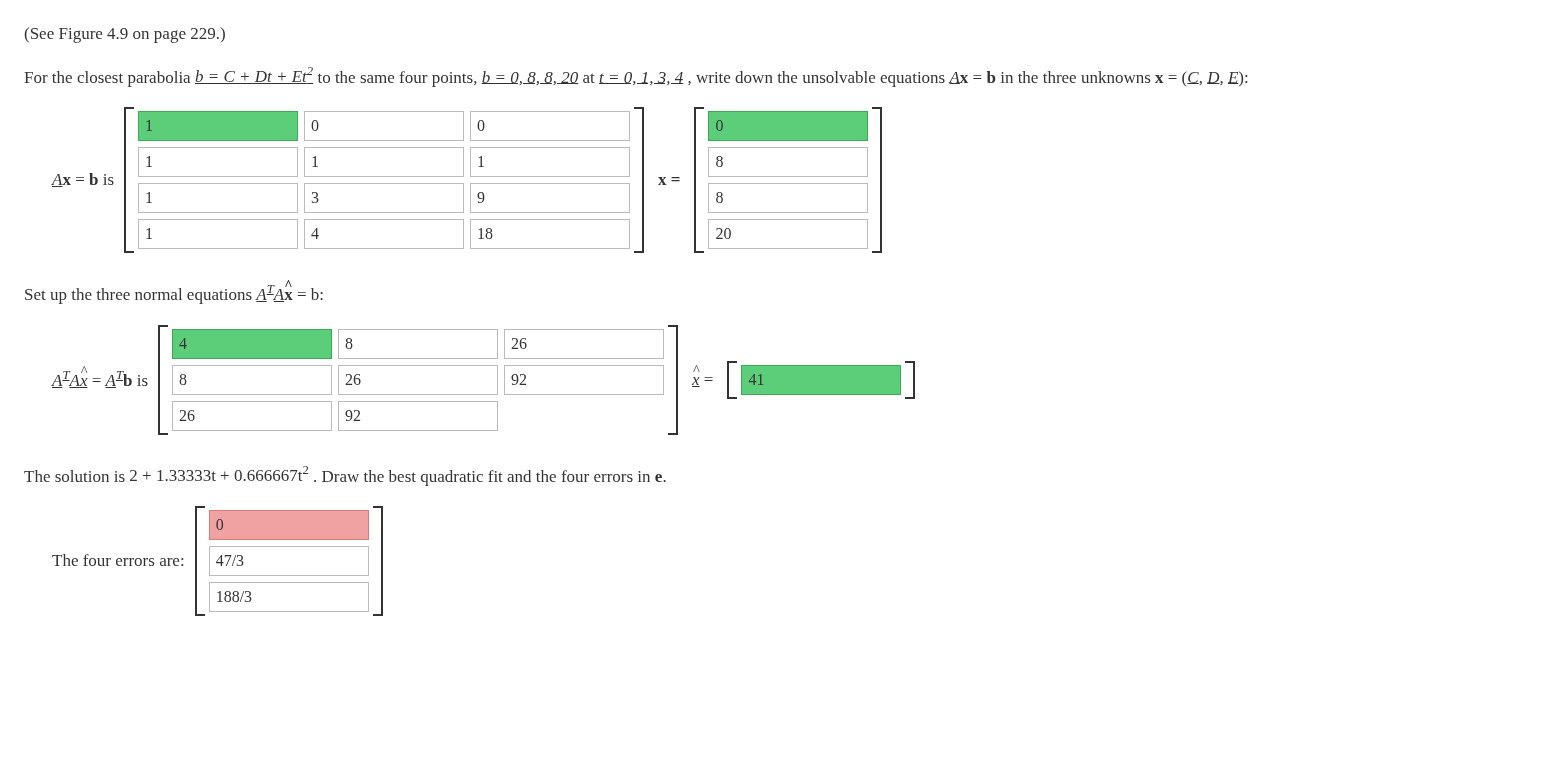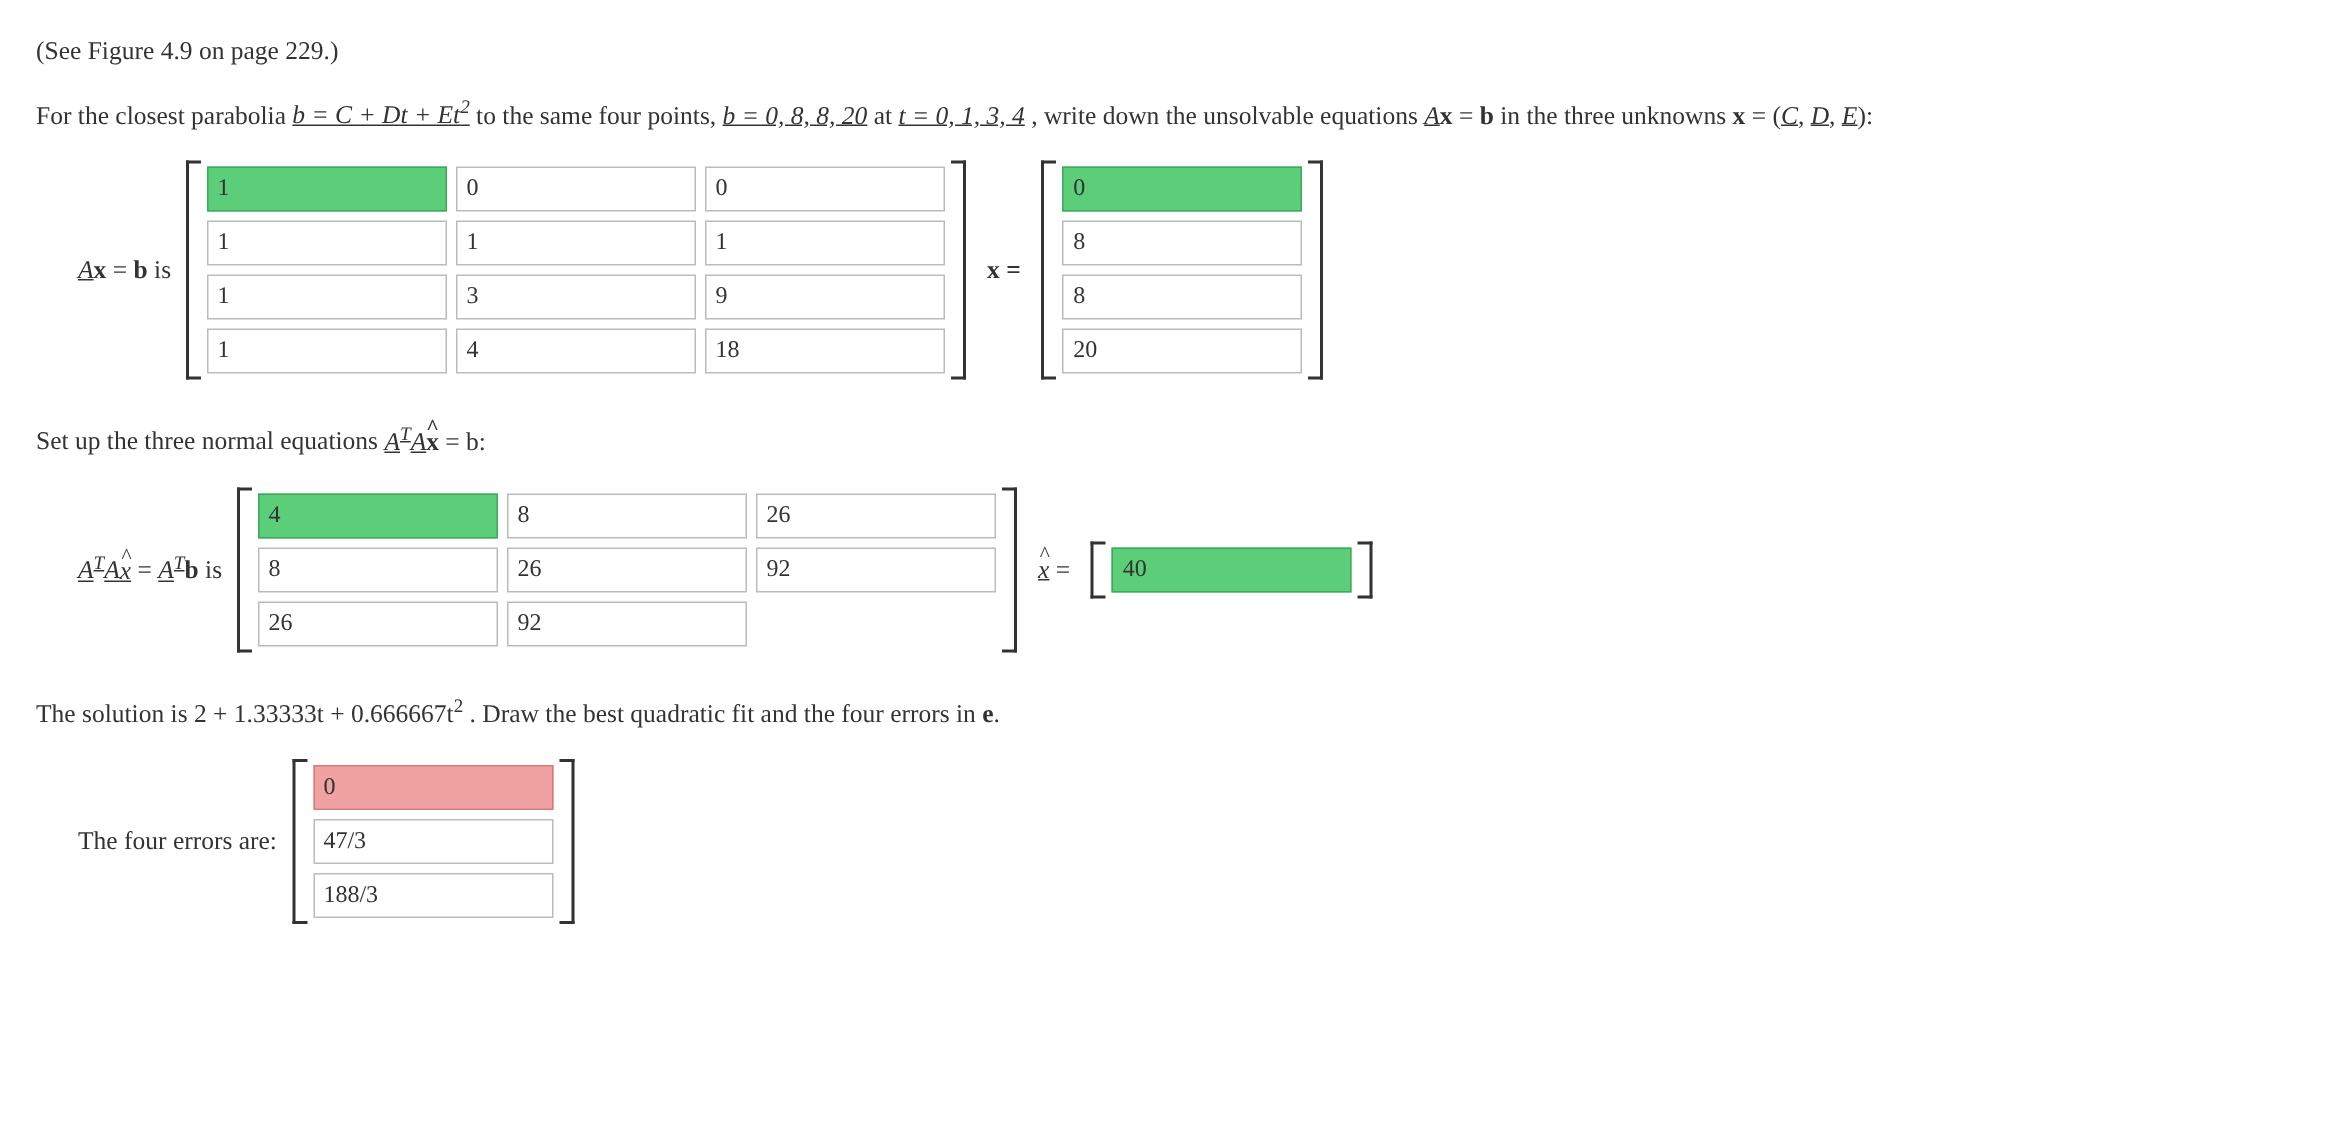--- a/index.html
+++ b/index.html
@@ -173,21 +173,21 @@
     <div class="bracket right"></div>
   </div>
 
   <div class="mid">
     <span class="xhat mathit"><span class="hat">^</span><span>x</span></span><span> =</span>
   </div>
 
   <div class="matrix">
     <div class="bracket left"></div>
     <div class="cells cols1" id="cells-ATb">
-        <div class="cell correct">40</div>
+        <div class="cell correct">41</div>
       </div>
     <div class="bracket right"></div>
   </div>
 </div>
 
 <div class="para">
   <span>The solution is </span>
   <span><span>2 + 1.33333t + 0.666667t</span><sup>2</sup></span>
   <span>. Draw the best quadratic fit and the four errors in </span>
   <span class="mathbf">e</span><span>.</span>

